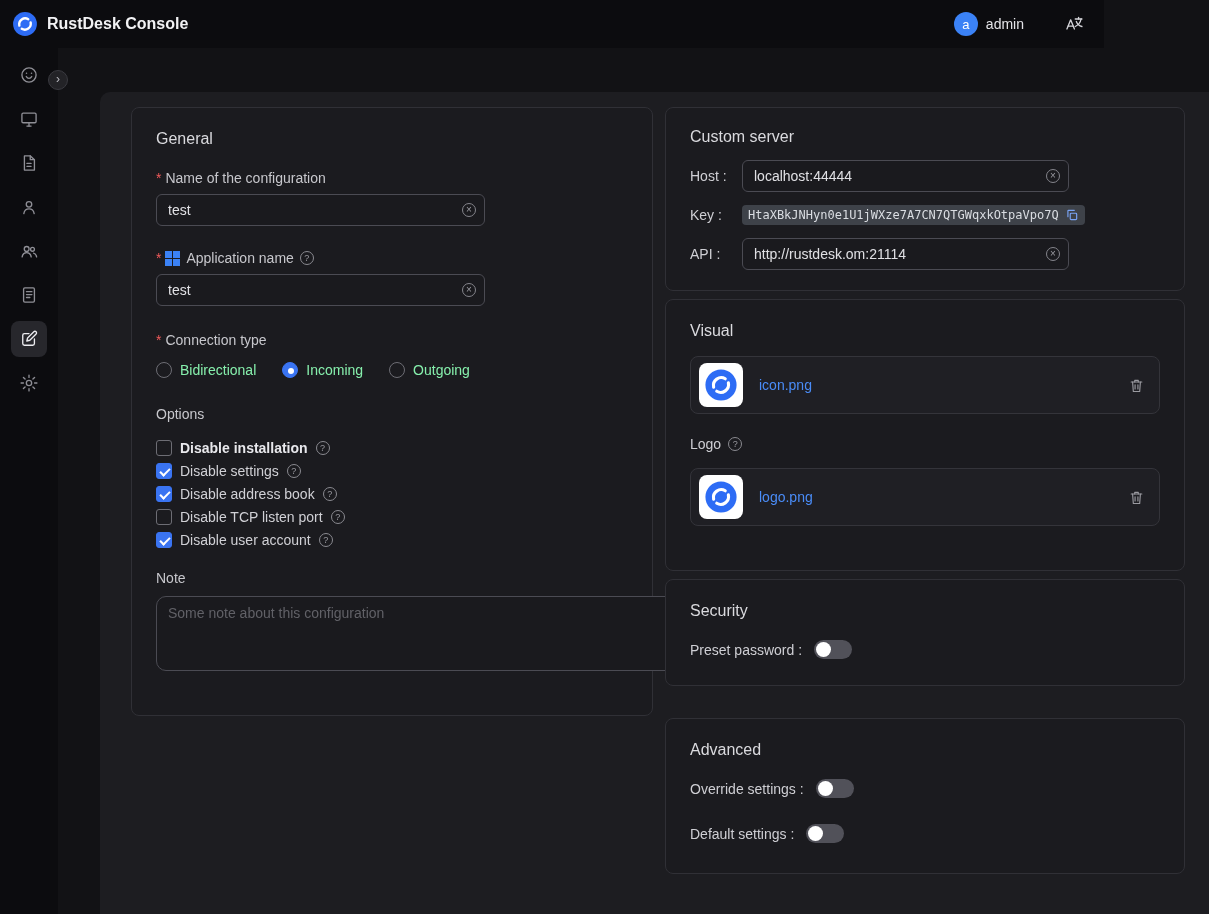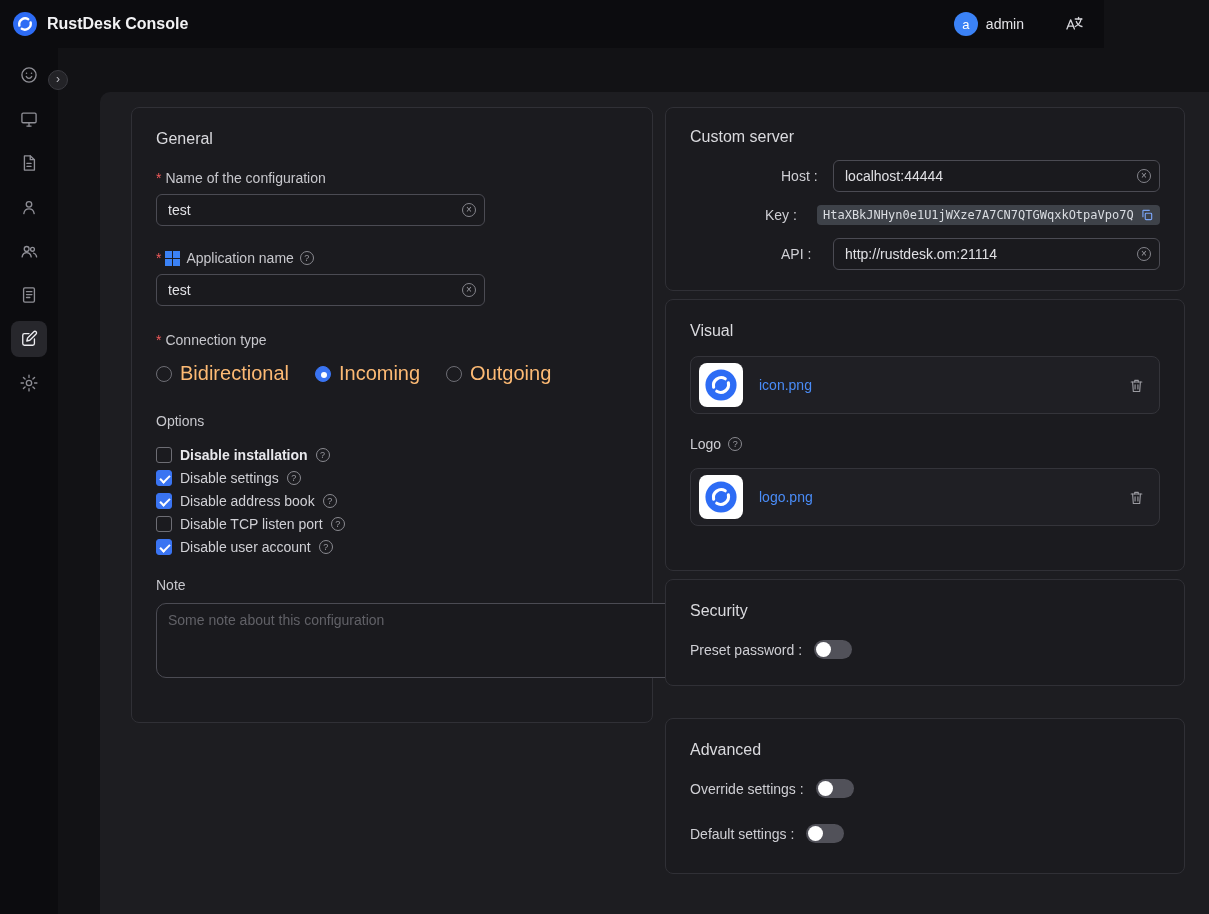--- a/index.html
+++ b/index.html
@@ -53,21 +53,21 @@
   .help { width:14px; height:14px; border-radius:50%; border:1px solid #8a8a90; color:#9a9aa0;
     font-size:9px; display:inline-flex; align-items:center; justify-content:center; cursor:pointer; flex-shrink:0; }
   .help::after { content:"?"; }
 
   .radio-row { display:flex; align-items:center; gap:26px; margin-top:14px; }
   .radio-item { display:flex; align-items:center; gap:8px; cursor:pointer; }
   .radio { width:16px; height:16px; border-radius:50%; border:1px solid #6d6d74; position:relative; flex-shrink:0; }
   .radio.selected { background:#3a74f2; border-color:#3a74f2; }
   .radio.selected::after { content:""; position:absolute; left:5px; top:5px; width:6px; height:6px;
     border-radius:50%; background:#fff; }
-  .radio-label { font-size:20px; color:#fdba74; }
+  .radio-label { font-size:14px; color:#86efac; }
 
   .check-list { margin-top:18px; display:flex; flex-direction:column; gap:7px;justify-content:space-between; }
   .check-item { display:flex; align-items:center; gap:8px; cursor:pointer; }
   .checkbox { width:16px; height:16px; border-radius:3px; border:1px solid #6d6d74; position:relative; flex-shrink:0; }
   .checkbox.checked { background:#3a74f2; border-color:#3a74f2; }
   .checkbox.checked::after { content:""; position:absolute; left:4.5px; top:1.5px; width:4px; height:8px;
     border-right:2px solid #fff; border-bottom:2px solid #fff; transform:rotate(45deg); }
   .check-label { font-size:14px; color:#d0d0d5; }
   .check-label.emphasis { font-weight:bold; color:#e8e8ec; }
 
@@ -75,21 +75,21 @@
     border-radius:10px; color:#e0e0e4; font-size:14px; padding:8px 11px; resize:both; outline:none;
     font-family:"Liberation Sans", sans-serif; }
   .ti::placeholder, .note-area::placeholder { color:#616167; }
   .sp22 { height:22px; } .sp24 { height:24px; } .sp26 { height:26px; } .sp28 { height:28px; }
 
   
   .col-right { width:520px; display:flex; flex-direction:column; gap:8px; }
 
   .card-server { padding:20px 24px 20px 24px; }
   .srv-rows { margin-top:14px; display:flex; flex-direction:column; gap:8px; }
-  .srv-row { display:flex; align-items:center; min-height:30px;justify-content:flex-end; }
+  .srv-row { display:flex; align-items:center; min-height:30px; }
   .srv-label { width:52px; font-size:14px; color:#cfcfd4; flex-shrink:0; }
   .srv-input-wrap { position:relative; width:327px; }
   .key-box { width:343px; background:#3e4249; border-radius:4px; padding:3px 6px; display:flex;
     align-items:center; gap:6px; }
   .key-text { font-family:"DejaVu Sans Mono", monospace; font-size:12px; color:#dadde2;
     white-space:nowrap; overflow:hidden; }
   .copy-btn { flex-shrink:0; display:flex; cursor:pointer; }
 
   .card-visual { padding:22px 24px 44px 24px; }
   .vis-label { margin-top:22px; display:flex; align-items:center; gap:7px; font-size:14px; color:#cfcfd4; }

